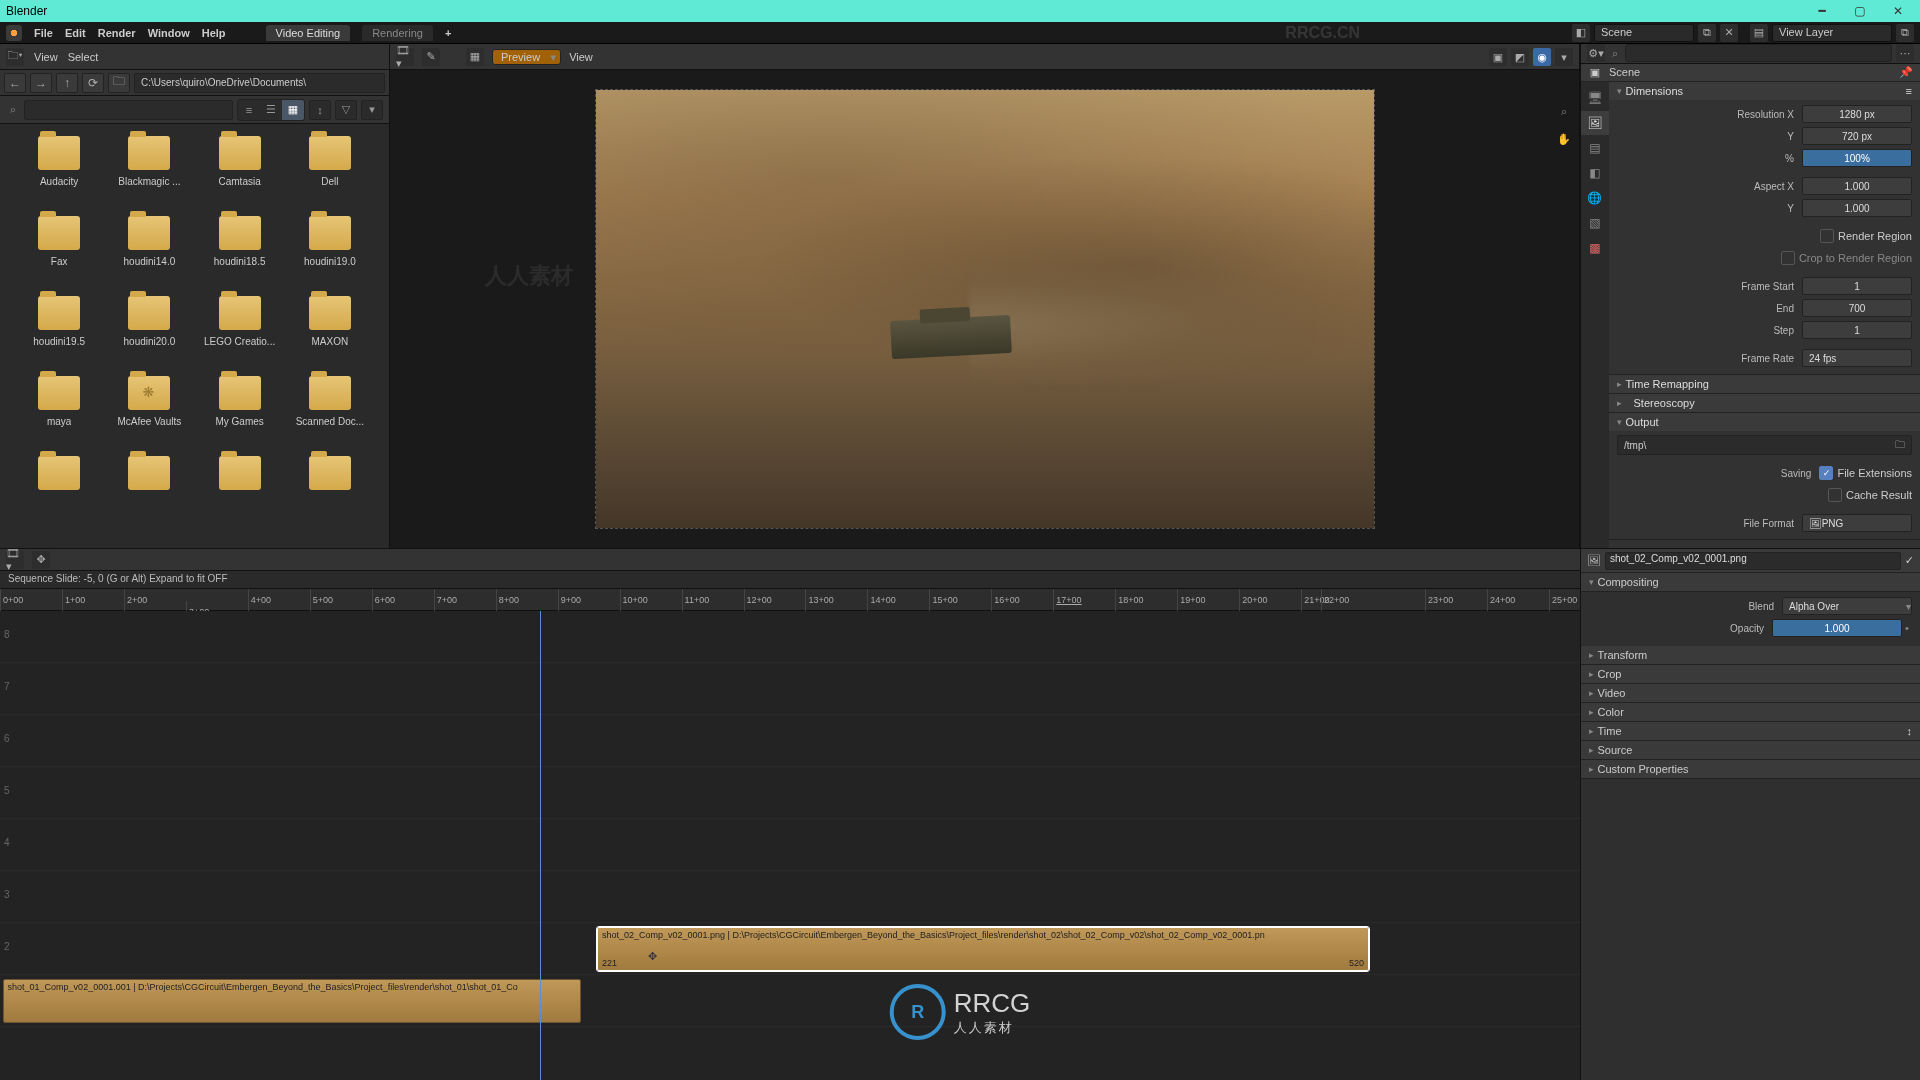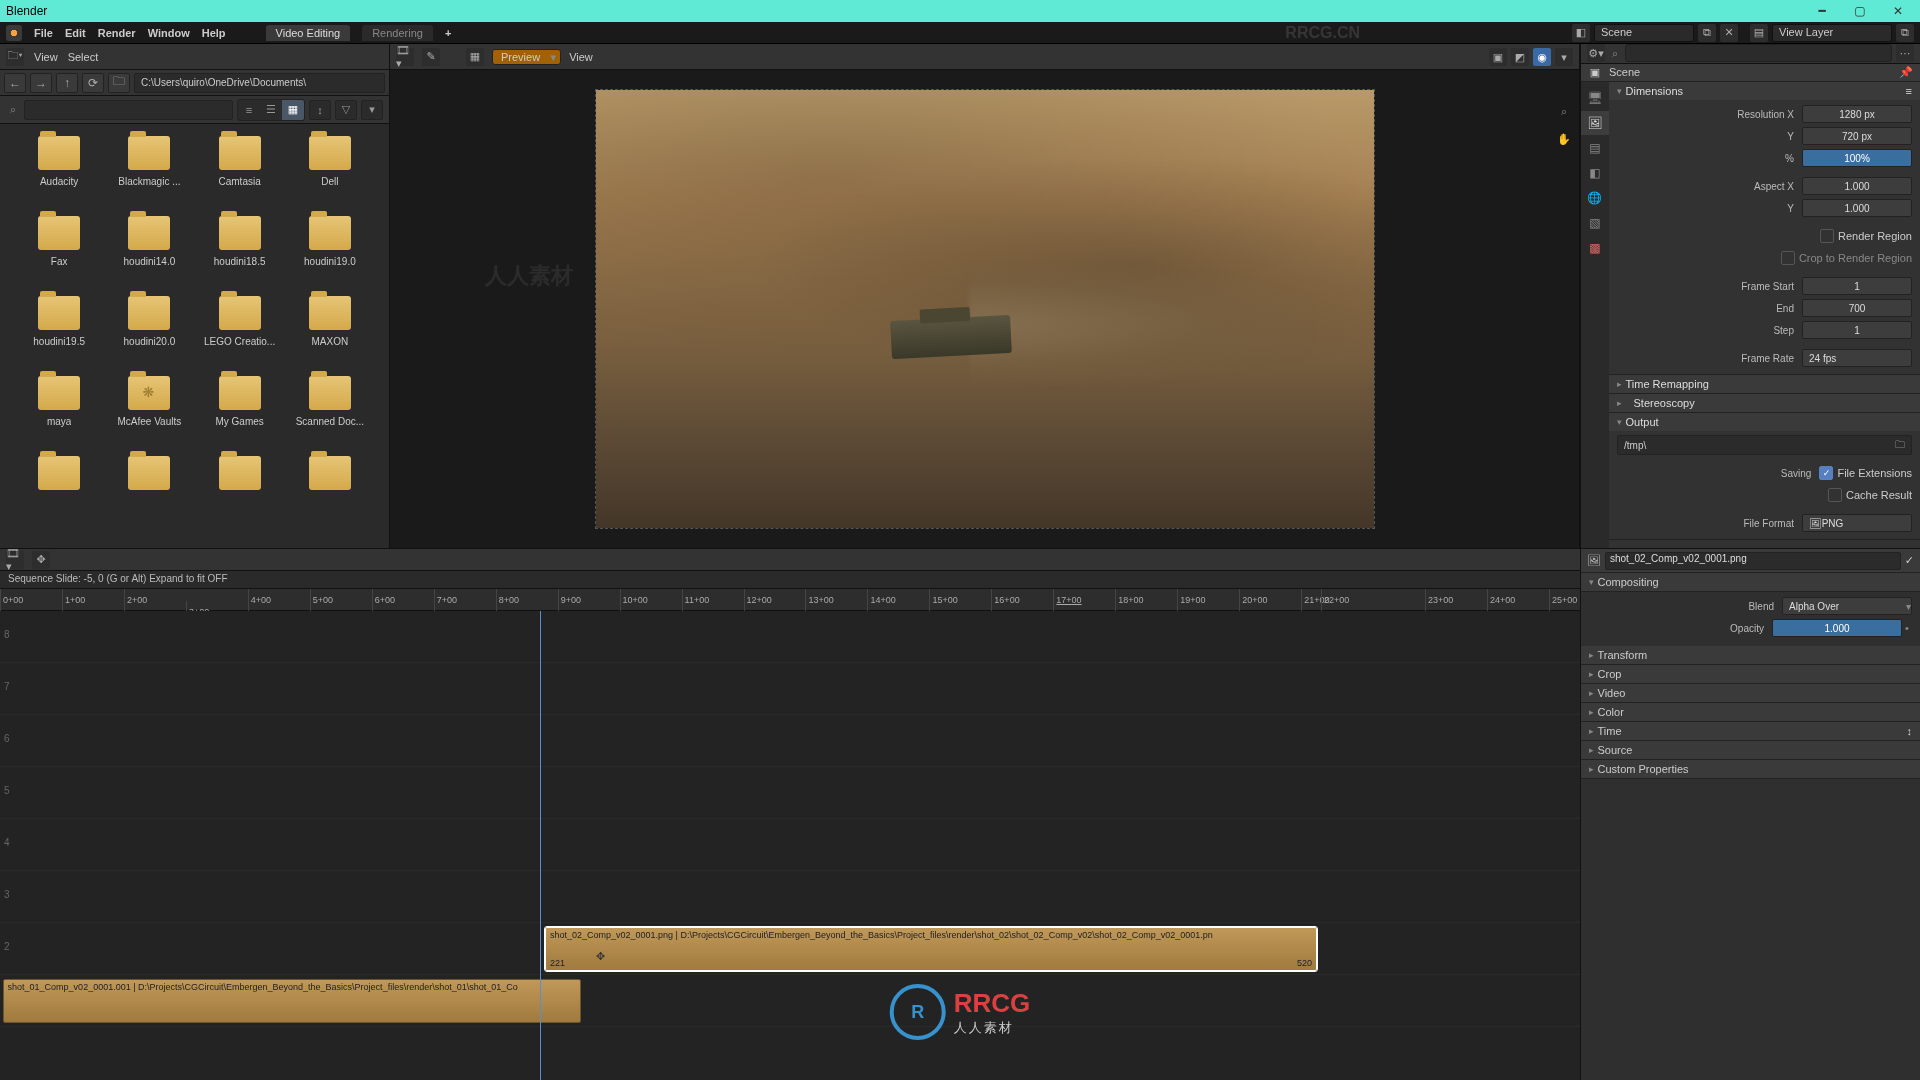--- a/index.html
+++ b/index.html
@@ -109,21 +109,21 @@
 .sq-row .sq-input { flex:1; background:#2b2b2b; border:1px solid #222; height:18px; padding:0 4px; font-size:10px; color:#ddd; border-radius:2px; }
 .sq-sections { flex:1; overflow:auto; }
 .sq-sec { background:#3a3a3a; padding:3px 8px; border-bottom:1px solid #222; font-size:11px; display:flex; align-items:center; gap:4px; }
 .sq-sec::before{content:"▸";font-size:9px;color:#888;}
 .sq-sec.open::before{content:"▾";}
 .sq-fields { padding:4px 8px 6px 18px; }
 
 
 .bwm { position:absolute; bottom:40px; left:50%; transform:translateX(-50%); display:flex; align-items:center; gap:8px; opacity:.9; pointer-events:none; z-index:20; }
 .bwm .ring{width:56px;height:56px;border:4px solid #3a9de0;border-radius:50%;display:flex;align-items:center;justify-content:center;color:#3a9de0;font-weight:bold;font-size:18px;}
-.bwm .txt{font-size:26px;font-weight:bold;color:#ef4444;}
+.bwm .txt{font-size:26px;font-weight:normal;color:#e5e5e5;}
 .bwm .sub{font-size:13px;color:#ddd;letter-spacing:2px;}
 </style>
 </head>
 <body>
 
 <div class="titlebar">
   <span class="title">Blender</span>
   <div class="winbtns">
     <div class="winbtn">━</div>
     <div class="winbtn">▢</div>
@@ -480,21 +480,21 @@
           </div>
           <div class="track-row" style="top: 312px;">
             <div class="track-num">2</div>
           </div>
           <div class="track-row" style="top: 364px;">
             <div class="track-num">1</div>
           </div>
           <div class="strip" style="top: 368px; left: 2.5817px; width: 578.301px;">
             <div class="s-label">shot_01_Comp_v02_0001.001 | D:\Projects\CGCircuit\Embergen_Beyond_the_Basics\Project_files\render\shot_01\shot_01_Co</div>
           </div>
-          <div class="strip sel" style="top: 316px; left: 545px; width: 771.928px;">
+          <div class="strip sel" style="top: 316px; left: 597px; width: 771.928px;">
             <div class="s-label">shot_02_Comp_v02_0001.png | D:\Projects\CGCircuit\Embergen_Beyond_the_Basics\Project_files\render\shot_02\shot_02_Comp_v02\shot_02_Comp_v02_0001.pn</div>
             <div class="s-start">221</div>
             <div class="s-end">520</div>
             <div class="cursor-move">✥</div>
           </div>
         </div>
 
     </div>
     <div class="seq-props">
       <div class="sq-row">

